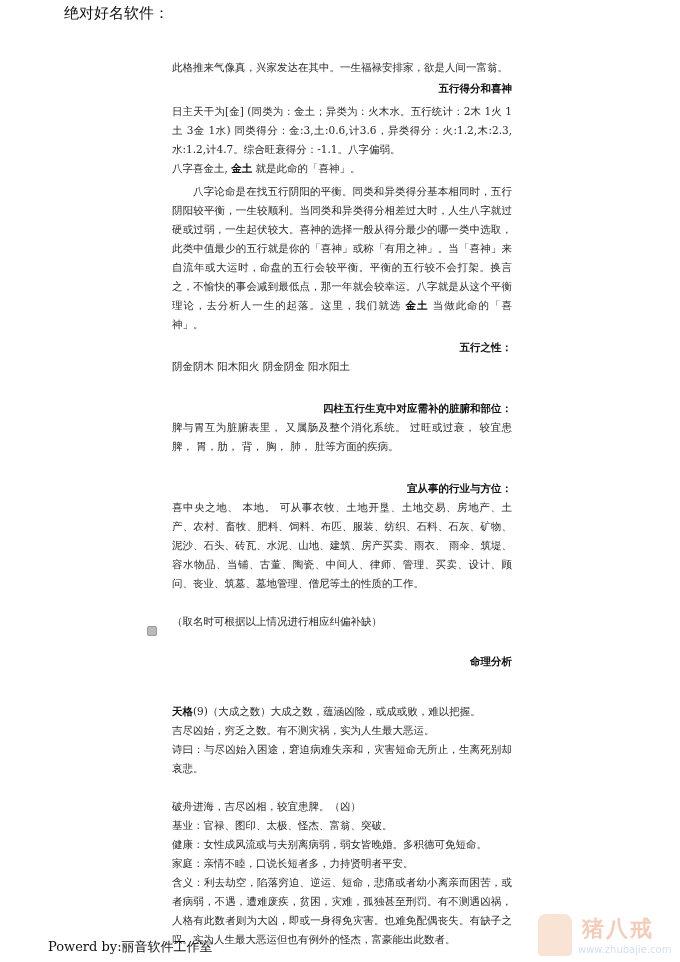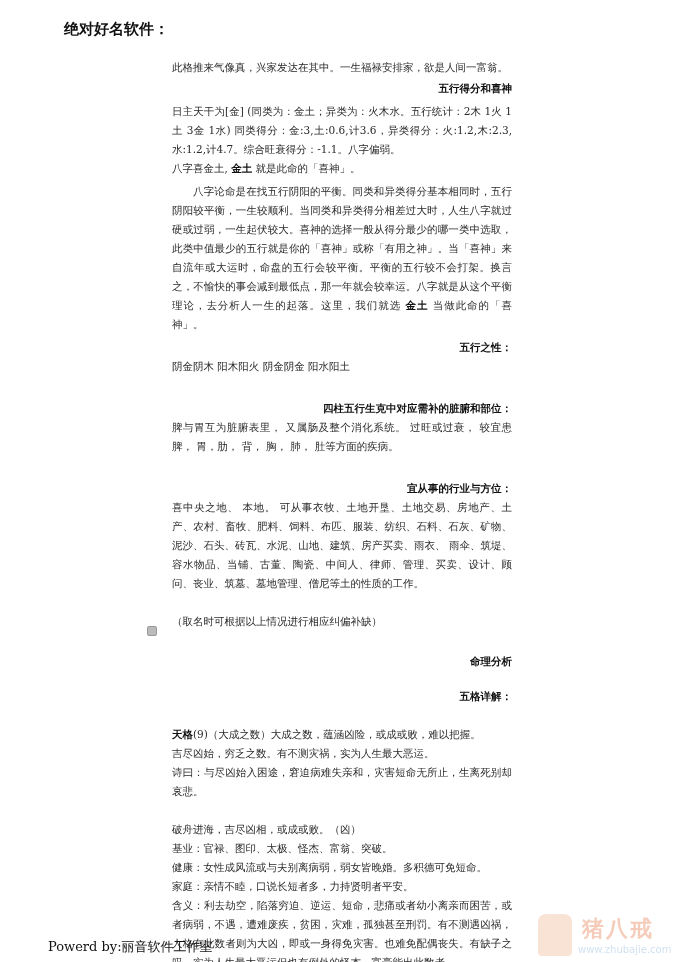--- a/index.html
+++ b/index.html
@@ -2,22 +2,22 @@
 <html><head>
   <meta charset="utf-8">
   <style>
     html, body { margin: 0; padding: 0; background: #ffffff; }
     body {
       width: 680px; height: 962px; position: relative; overflow: hidden;
       font-family: "DejaVu Serif", "Liberation Serif", serif;
       color: #1a1a1a;
     }
     .header-title {
-      position: absolute; left: 64px; top: 20px;
-      font-size: 15px; color: #111; font-weight: bold;
+      position: absolute; left: 64px; top: 4px;
+      font-size: 15px; color: #111;
     }
     .content {
       position: absolute; left: 172px; top: 58px; width: 340px;
       font-size: 10.5px; line-height: 19px; color: #2a2a2a;
     }
     .center { text-align: center; }
     .h-center { text-align: right; font-weight: bold; color: #111; margin: 2px 0 4px 0; }
     .para { margin: 0; text-align: justify; }
     .indent { text-indent: 2em; }
     .gap { height: 19px; }
@@ -77,29 +77,28 @@
   <div class="section-label">宜从事的行业与方位：</div>
   <p class="para">喜中央之地、 本地。 可从事衣牧、土地开垦、土地交易、房地产、土产、农村、畜牧、肥料、饲料、布匹、服装、纺织、石料、石灰、矿物、泥沙、石头、砖瓦、水泥、山地、建筑、房产买卖、雨衣、 雨伞、筑堤、容水物品、当铺、古董、陶瓷、中间人、律师、管理、买卖、设计、顾问、丧业、筑墓、墓地管理、僧尼等土的性质的工作。</p>
 
   <div class="gap"></div>
   <p class="para" style="padding-left:0">（取名时可根据以上情况进行相应纠偏补缺）</p>
 
   <div class="gap"></div>
   <div class="h-center">命理分析</div>
 
   <div style="height:8px"></div>
-  <div class="section-label">五格详解：</div>
 
   <div class="gap"></div>
   <p class="para"><span class="inline-bold">天格</span><span>(9)（大成之数）大成之数，蕴涵凶险，或成或败，难以把握。</span></p>
   <p class="para">吉尽凶始，穷乏之数。有不测灾祸，实为人生最大恶运。</p>
   <p class="para">诗曰：与尽凶始入困途，窘迫病难失亲和，灾害短命无所止，生离死别却哀悲。</p>
 
   <div class="gap"></div>
-  <p class="para">破舟进海，吉尽凶相，或成或败。（凶）</p>
+  <p class="para">破舟进海，吉尽凶相，较宜患脾。（凶）</p>
   <p class="para">基业：官禄、图印、太极、怪杰、富翁、突破。</p>
   <p class="para">健康：女性成风流或与夫别离病弱，弱女皆晚婚。多积德可免短命。</p>
   <p class="para">家庭：亲情不睦，口说长短者多，力持贤明者平安。</p>
   <p class="para">含义：利去劫空，陷落穷迫、逆运、短命，悲痛或者幼小离亲而困苦，或者病弱，不遇，遭难废疾，贫困，灾难，孤独甚至刑罚。有不测遇凶祸，人格有此数者则为大凶，即或一身得免灾害。也难免配偶丧失。有缺子之叹。实为人生最大恶运但也有例外的怪杰，富豪能出此数者。</p>
 </div>
 
 <div class="anchor-icon"></div>
 
 <div class="footer">Powerd by:丽音软件工作室</div>
 

